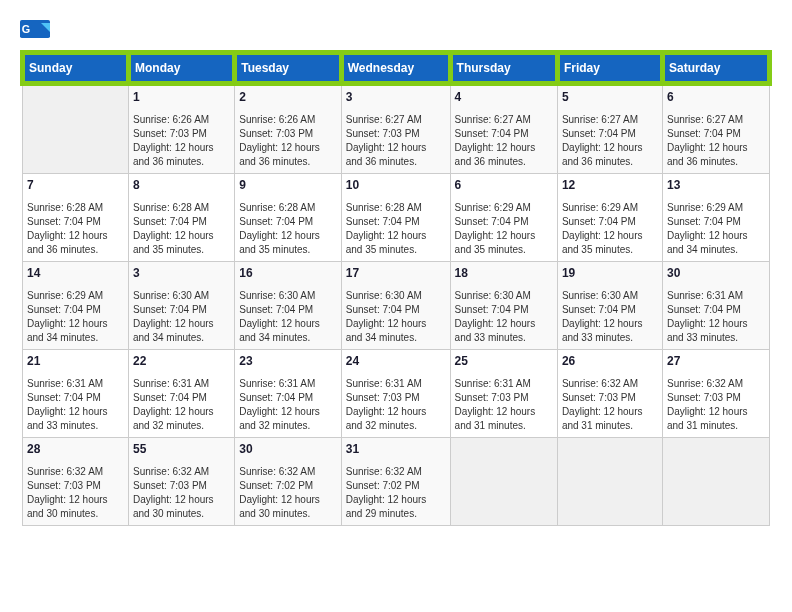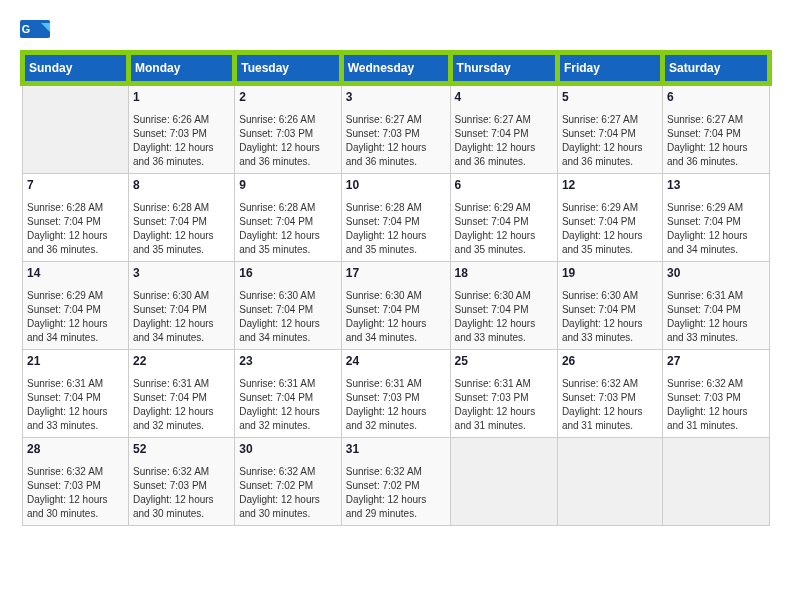--- a/index.html
+++ b/index.html
@@ -224,21 +224,21 @@
           <div class="day-number">27</div>
           <div class="day-info">Sunrise: 6:32 AM<br>Sunset: 7:03 PM<br>Daylight: 12 hours and 31 minutes.</div>
         </td>
       </tr>
       <tr>
         <td>
           <div class="day-number">28</div>
           <div class="day-info">Sunrise: 6:32 AM<br>Sunset: 7:03 PM<br>Daylight: 12 hours and 30 minutes.</div>
         </td>
         <td>
-          <div class="day-number">52</div>
+          <div class="day-number">55</div>
           <div class="day-info">Sunrise: 6:32 AM<br>Sunset: 7:03 PM<br>Daylight: 12 hours and 30 minutes.</div>
         </td>
         <td>
           <div class="day-number">30</div>
           <div class="day-info">Sunrise: 6:32 AM<br>Sunset: 7:02 PM<br>Daylight: 12 hours and 30 minutes.</div>
         </td>
         <td>
           <div class="day-number">31</div>
           <div class="day-info">Sunrise: 6:32 AM<br>Sunset: 7:02 PM<br>Daylight: 12 hours and 29 minutes.</div>
         </td>

